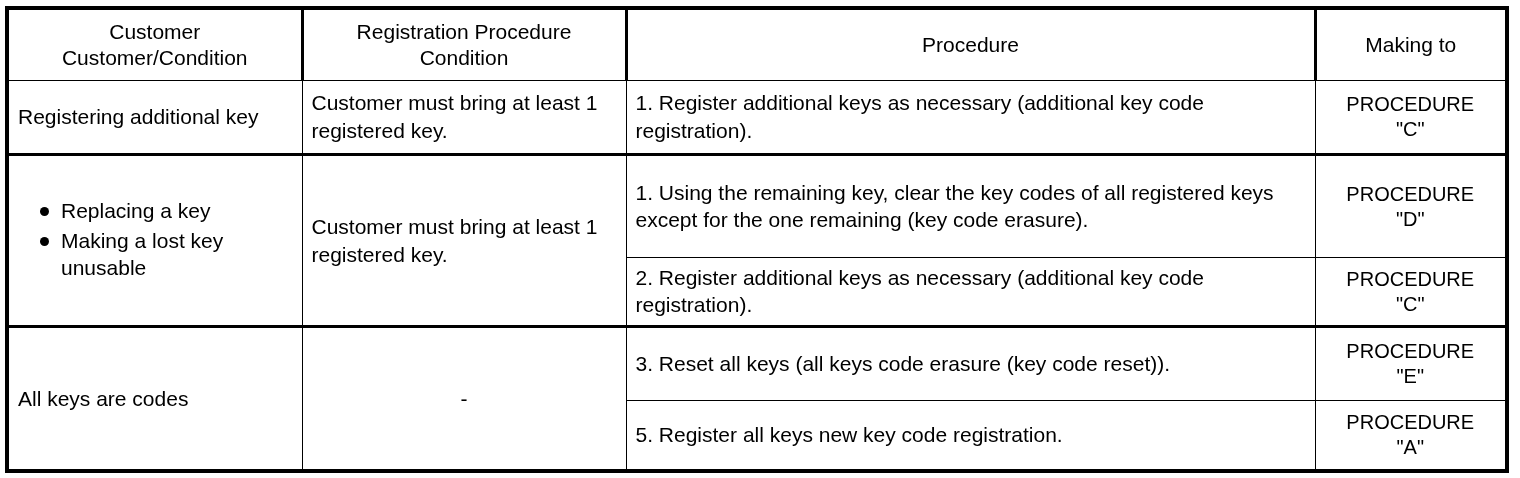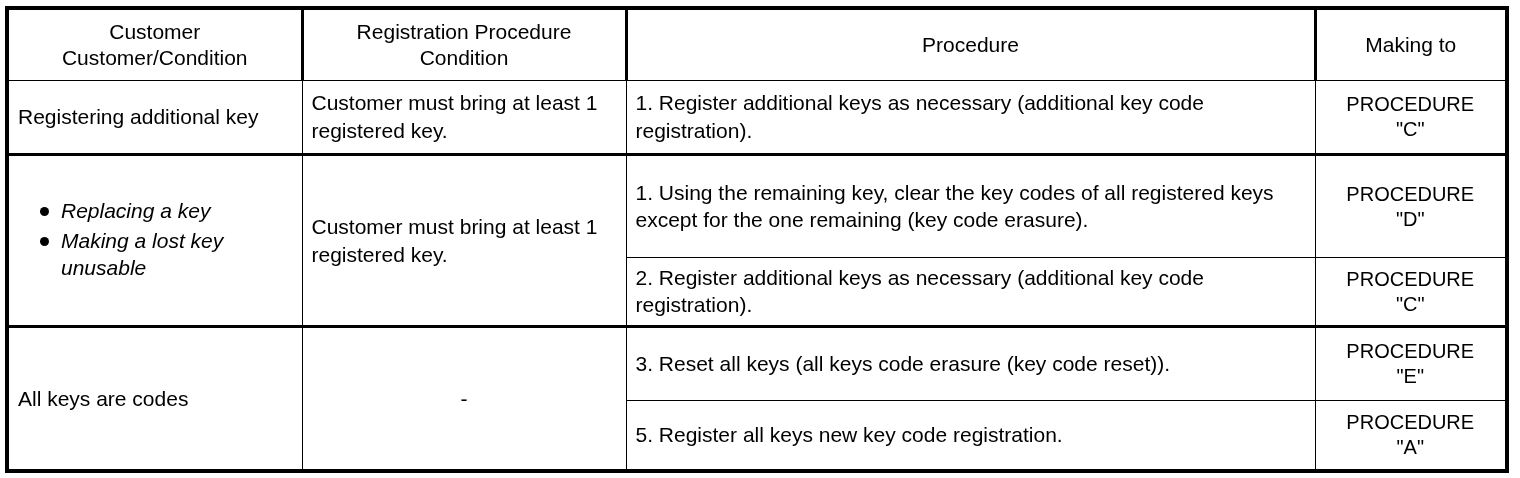--- a/index.html
+++ b/index.html
@@ -87,21 +87,20 @@
     text-align: center;
     font-size: 20px;
     line-height: 1.25;
     padding: 4px 4px;
   }
 
   .bullet-list {
     list-style: none;
     margin: 0;
     padding: 0 0 0 31px;
-    font-style: italic;
   }
   .bullet-list li {
     position: relative;
     padding-left: 21px;
     margin: 0 0 2px 0;
     font-size: 21px;
     line-height: 1.32;
   }
   .bullet-list li:before {
     content: "";

